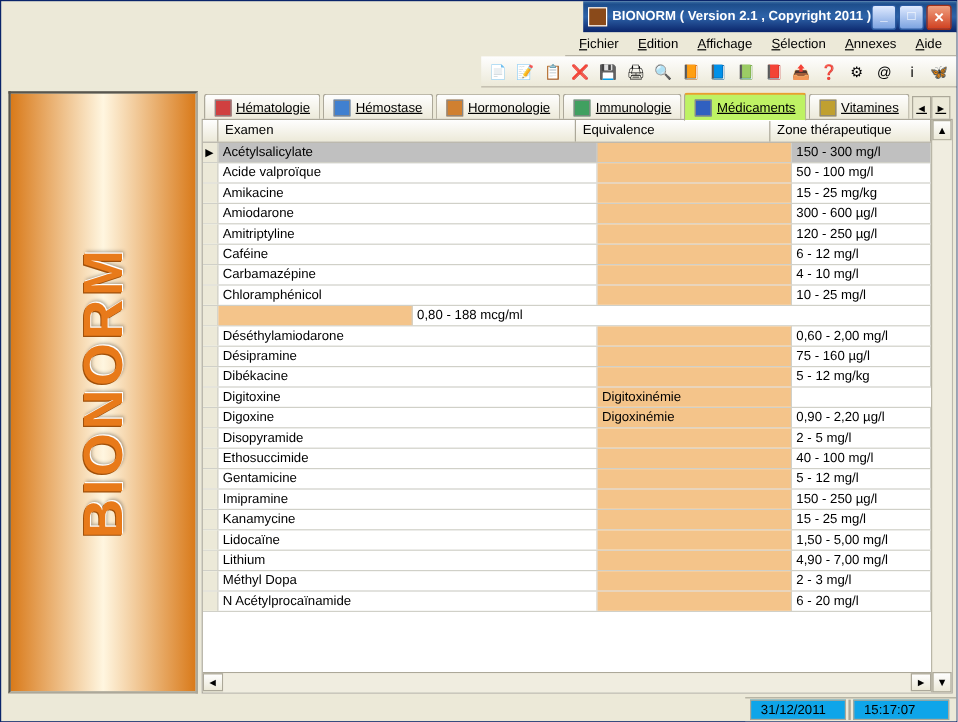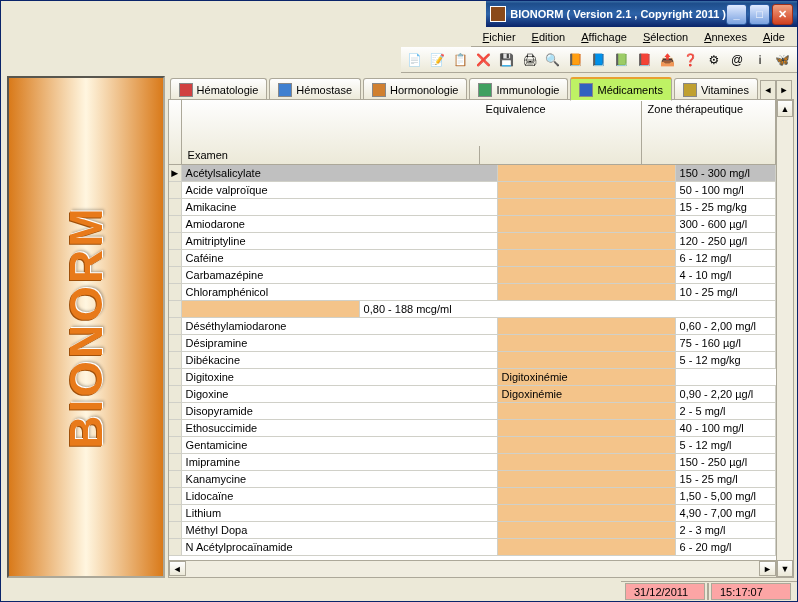--- a/index.html
+++ b/index.html
@@ -12,50 +12,50 @@
 .close-btn { background: linear-gradient(#f0a080,#d04020) !important; border-color: #a0301a !important; }
 .menubar { height: 20px; background: #ece9d8; display: flex; align-items: center; padding: 0 4px; border-bottom: 1px solid #aca899; }
 .menubar span { padding: 2px 8px; cursor: pointer; }
 .menubar span u { text-decoration: underline; }
 .toolbar { height: 26px; background: linear-gradient(#fefefe,#ece9d8); display: flex; align-items: center; padding: 2px 4px; gap: 3px; border-bottom: 1px solid #aca899; }
 .tbtn { width: 20px; height: 20px; border: 1px solid transparent; display: flex; align-items: center; justify-content: center; cursor: pointer; font-size: 12px; }
 .body-row { flex: 1; display: flex; background: #ece9d8; overflow: hidden; }
 .sidebar { width: 158px; background: linear-gradient(90deg,#d97a1a 0%,#fff6e0 50%,#d97a1a 100%); border: 2px inset #aca899; margin: 3px; display: flex; align-items: center; justify-content: center; }
 .sidebar-text { font-size: 46px; font-weight: bold; color: #e87a1a; letter-spacing: 3px; transform: rotate(-90deg); font-family: Arial Black, sans-serif; text-shadow: 1px 1px 0 #fff, -1px -1px 0 #a0500a, 2px 2px 3px rgba(0,0,0,.3); white-space: nowrap; }
 .main { flex: 1; display: flex; flex-direction: column; margin: 3px 3px 3px 0; }
-.tabs { height: 24px; display: flex; align-items: flex-end; gap: 2px; padding: 0 2px; position: relative; }
+.tabs { height: 24px; display: flex; align-items: flex-end; gap: 2px; padding: 0 2px; position: relative; text-decoration: underline; }
 .tab { height: 22px; border: 1px solid #aca899; border-bottom: none; background: linear-gradient(#fefefe,#ece9d8); padding: 3px 8px; display: flex; align-items: center; gap: 4px; cursor: pointer; border-radius: 3px 3px 0 0; position: relative; }
 .tab.active { background: #bef264; height: 24px; z-index: 2; border-bottom: 1px solid #fff; margin-bottom: -1px; border-top: 2px solid #e8a030; }
 .tab-icon { width: 14px; height: 14px; }
 .tab-nav { margin-left: auto; display: flex; }
 .tab-nav div { width: 16px; height: 20px; border: 1px solid #aca899; background: #ece9d8; display: flex; align-items: center; justify-content: center; cursor: pointer; font-size: 9px; }
 .grid-wrap { flex: 1; border: 1px solid #aca899; background: #fff; display: flex; position: relative; margin-top: -1px; z-index: 1; }
 .grid { flex: 1; display: flex; flex-direction: column; overflow: hidden; }
 .grid-head { display: flex; background: linear-gradient(#fefefe,#ece9d8); border-bottom: 1px solid #aca899; }
 .gh { border-right: 1px solid #aca899; padding: 3px 6px; font-weight: normal; }
 .col-sel { width: 13px; }
-.col-exam { width: 298px; margin-top: 46px; }
+.col-exam { width: 298px; }
 .col-equiv { width: 162px; }
 .col-zone { flex: 1; }
 .grid-body { flex: 1; overflow: hidden; }
 .row { display: flex; border-bottom: 1px solid #d0d0c8; height: 17px; align-items: stretch; }
 .row.selected { background: #c0c0c0; }
 .row .cell { border-right: 1px solid #d0d0c8; padding: 1px 4px; overflow: hidden; white-space: nowrap; display: flex; align-items: center; }
 .cell-sel { width: 13px; background:#ece9d8; border-right:1px solid #aca899; font-size:9px; justify-content:center; }
 .cell-exam { width: 316px; }
-.cell-equiv { width: 178px; background: #f4c48a; }
+.cell-equiv { width: 162px; background: #f4c48a; }
 .cell-zone { flex: 1; }
 .vscroll { width: 17px; background: #ece9d8; border-left: 1px solid #aca899; display: flex; flex-direction: column; }
 .sc-btn { height: 17px; background: linear-gradient(#fefefe,#ece9d8); border: 1px solid #aca899; display: flex; align-items: center; justify-content: center; font-size: 9px; cursor: pointer; }
 .sc-track { flex: 1; background:#f0ede0; }
 .hscroll { height: 17px; background: #ece9d8; border-top: 1px solid #aca899; display: flex; }
 .hscroll .sc-btn { width: 17px; height: 15px; }
 .hscroll .sc-track { flex: 1; }
 .statusbar { height: 20px; background: #ece9d8; border-top: 1px solid #aca899; display: flex; align-items: center; padding: 0 4px; }
-.status-cell { border: 1px solid #aca899; padding: 1px 8px; margin-right: 2px; height: 17px; min-width: 80px; display: flex; align-items: center; background: #fca5a5; }
+.status-cell { border: 1px solid #aca899; padding: 1px 8px; margin-right: 2px; height: 17px; min-width: 80px; display: flex; align-items: center; background: #0ea5e9; }
 .status-fill { flex: 1; border: 1px solid #aca899; height: 17px; margin-right: 2px; }
 </style>
 </head>
 <body>
 
 <div class="window">
   <div class="titlebar">
     <div class="icon"></div>
     <span>BIONORM ( Version 2.1 , Copyright 2011 )</span>
     <div class="titlebar-buttons">

